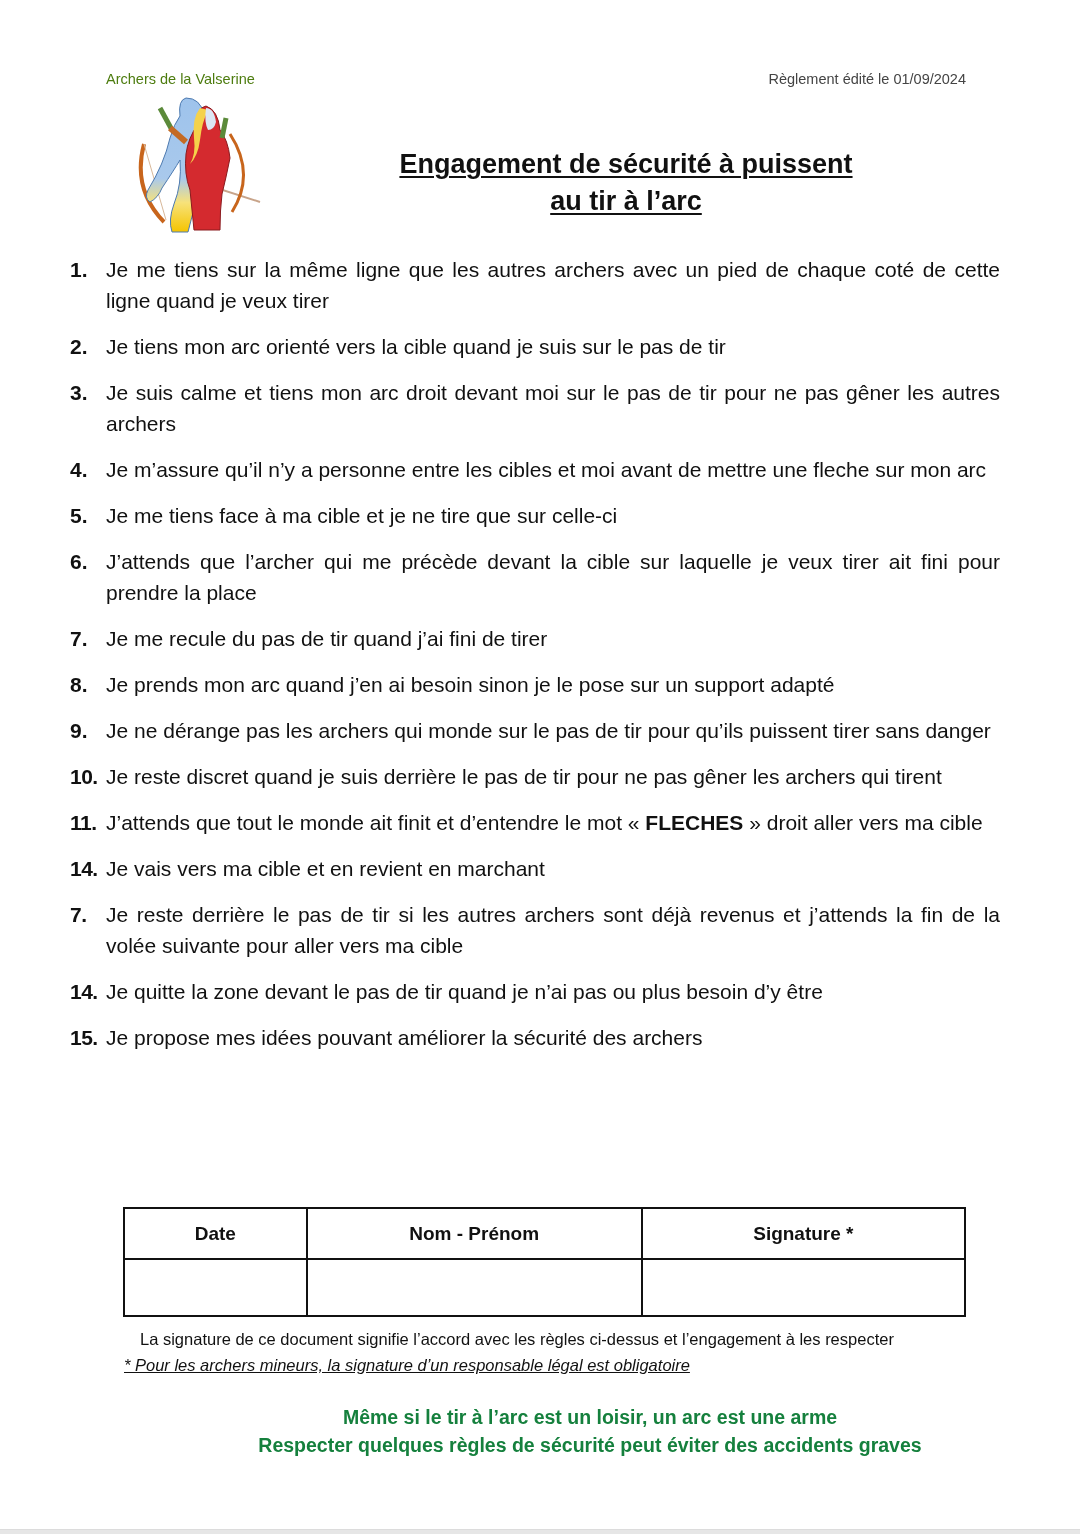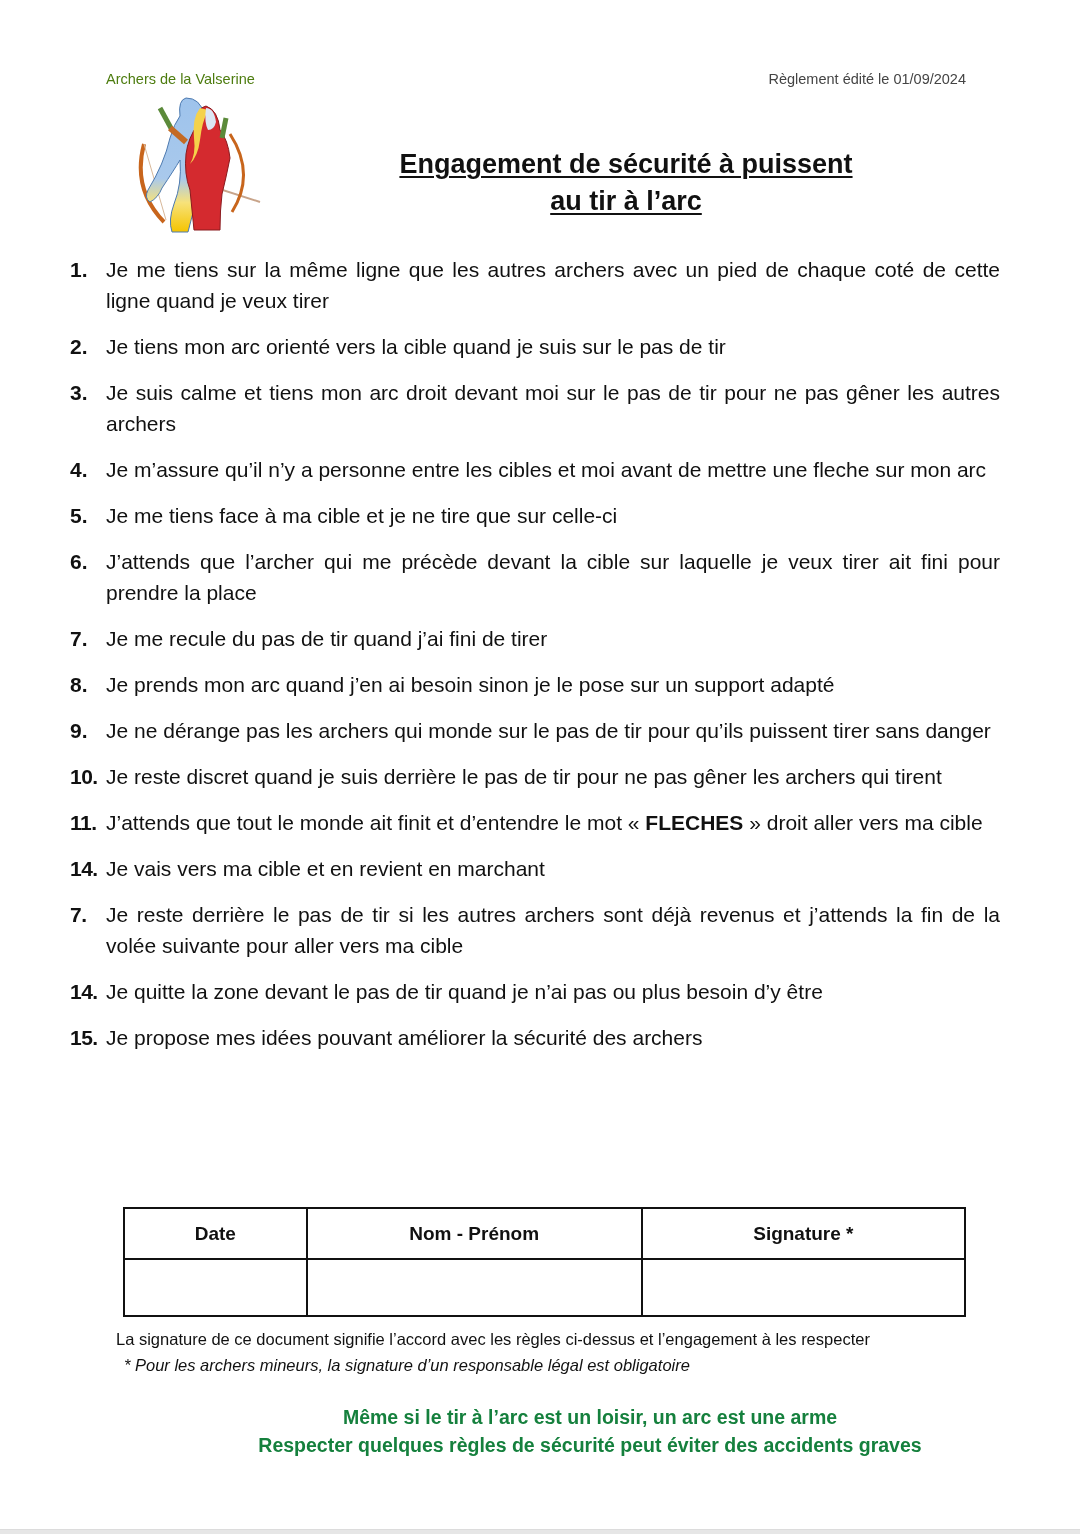--- a/index.html
+++ b/index.html
@@ -28,22 +28,22 @@
     .rules li .num { position: absolute; left: 4px; top: 0; font-weight: bold; }
     .rules li.two .num { left: 4px; letter-spacing: -0.5px; }
     .rules li .txt b { font-weight: bold; }
     table.sig {
       position: absolute; left: 123px; top: 1207px; width: 843px;
       border-collapse: collapse; font-size: 19px;
     }
     table.sig th, table.sig td { border: 2.5px solid #111; }
     table.sig th { height: 47px; font-weight: bold; text-align: center; margin-top: 16px; }
     table.sig td { height: 53px; }
-    .note1 { position: absolute; left: 116px; top: 1330px; font-size: 16.5px; color: #111; }
-    .note2 { position: absolute; left: 124px; top: 1356px; font-size: 16.5px; font-style: italic; color: #111; }
+    .note1 { position: absolute; left: 140px; top: 1330px; font-size: 16.5px; color: #111; }
+    .note2 { position: absolute; left: 124px; top: 1356px; font-size: 16.5px; font-style: italic; color: #111; text-decoration: underline; }
     .warn {
       position: absolute; left: 170px; width: 840px; text-align: center;
       font-weight: bold; color: #15803d; font-size: 19.5px; line-height: 28px;
     }
     .warn1 { top: 1403px; }
     .warn2 { top: 1431px; }
   </style>
 </head>
 <body>
 

